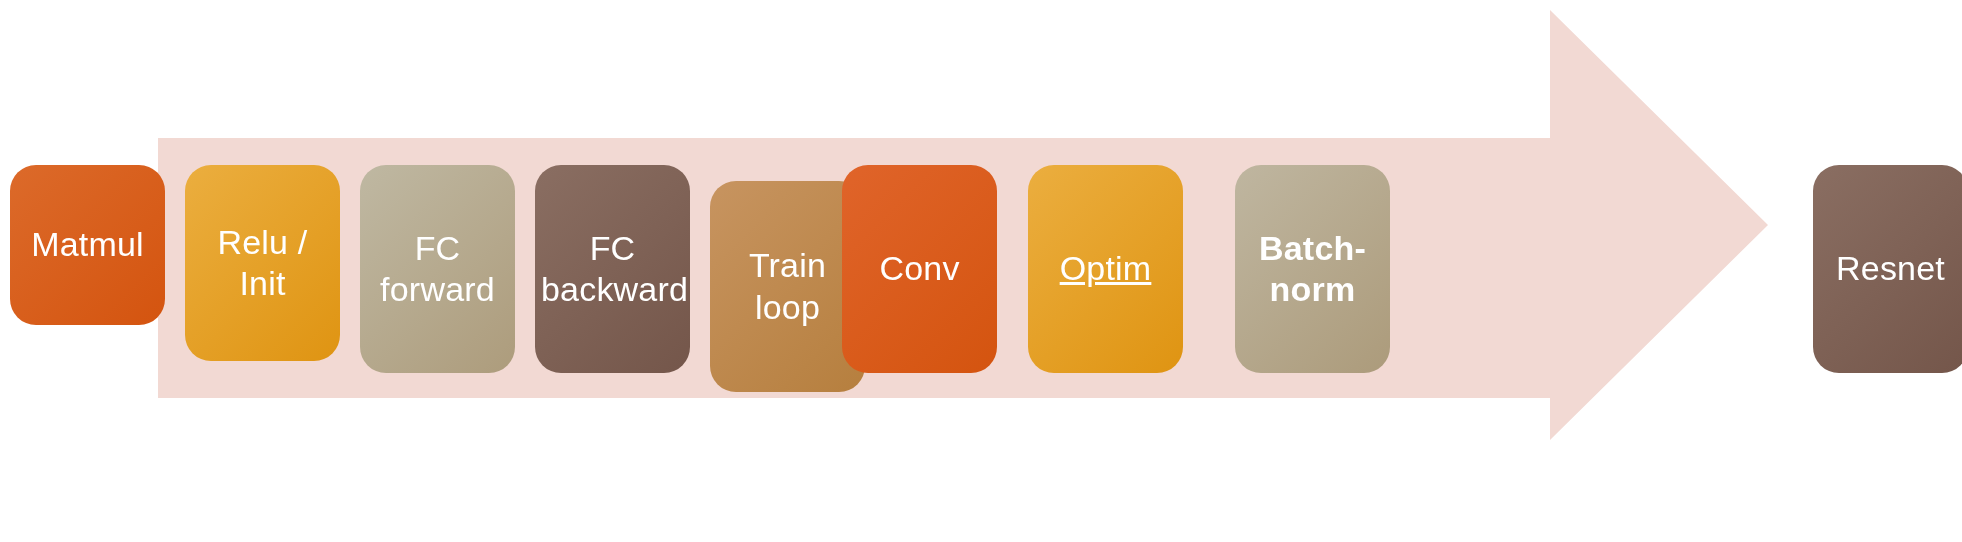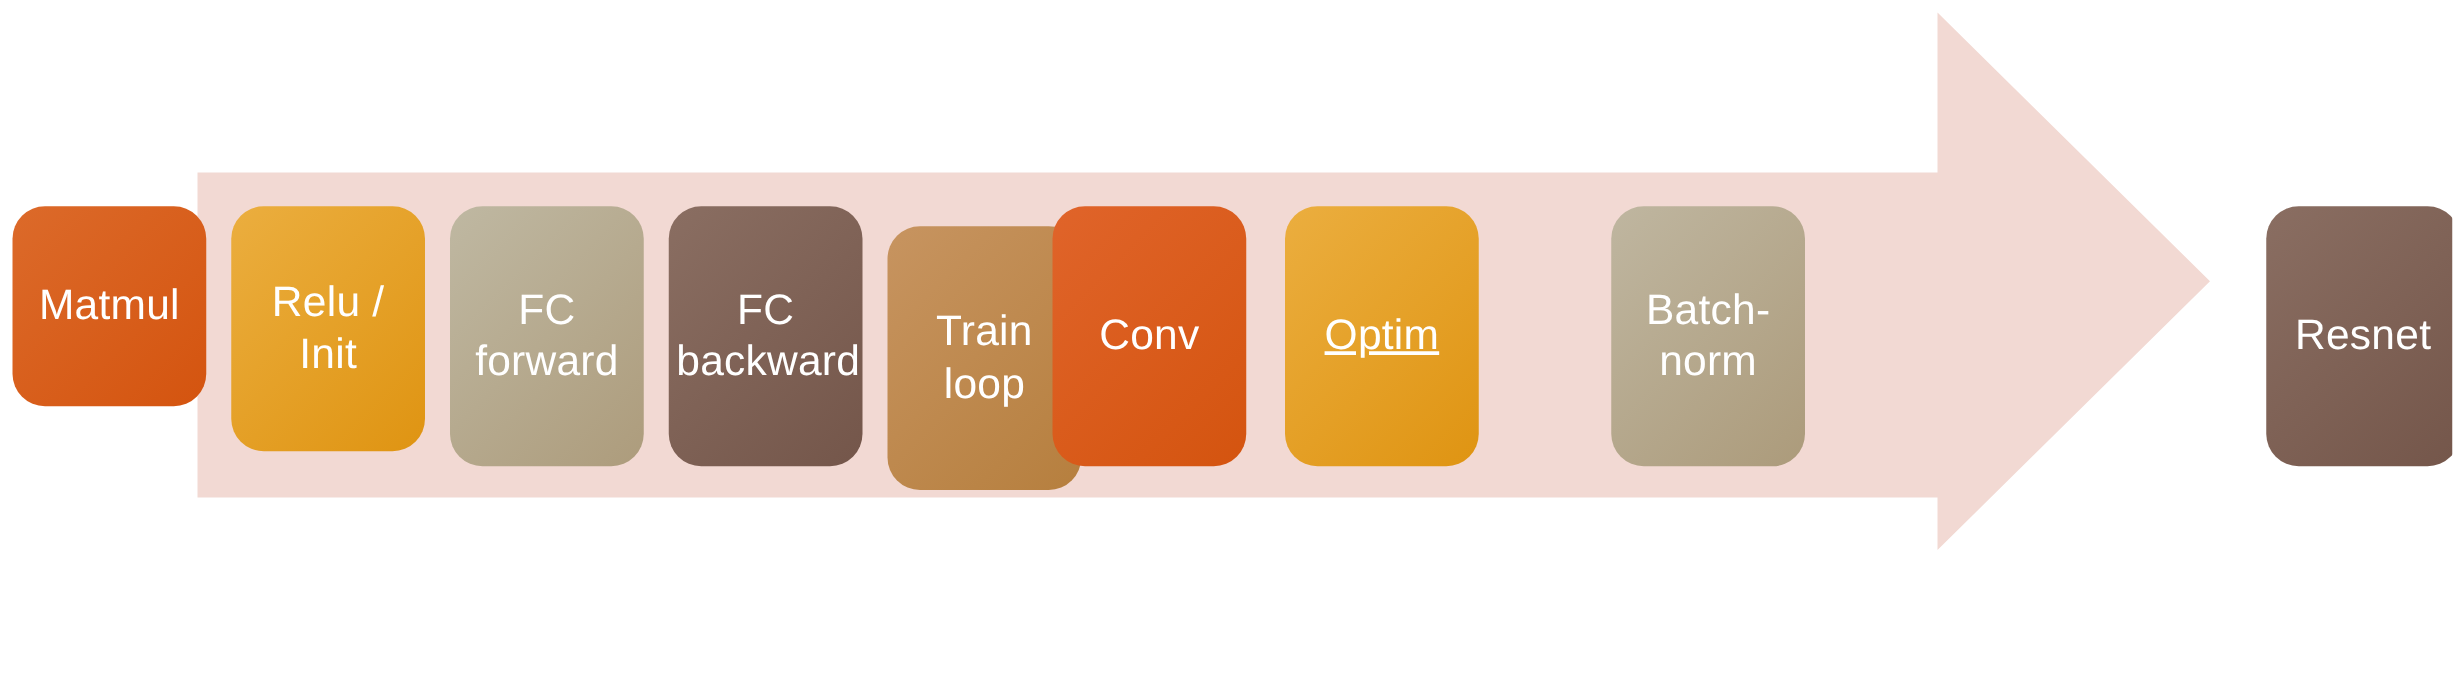--- a/index.html
+++ b/index.html
@@ -62,18 +62,18 @@
       <div class="stage-box" style="left: 10px; top: 165px; width: 155px; height: 160px; background: linear-gradient(135deg, rgb(220, 106, 42) 0%, rgb(212, 84, 15) 100%);"><span class="stage-label">Matmul</span></div>
       <div class="stage-box" style="left: 185px; top: 165px; width: 155px; height: 196px; background: linear-gradient(135deg, rgb(235, 174, 63) 0%, rgb(223, 148, 18) 100%); text-align: center;"><span class="stage-label">Relu /
 Init</span></div>
       <div class="stage-box" style="left: 360px; top: 165px; width: 155px; height: 208px; background: linear-gradient(135deg, rgb(191, 184, 162) 0%, rgb(173, 156, 124) 100%);"><span class="stage-label">FC
 forward</span></div>
       <div class="stage-box" style="left: 535px; top: 165px; width: 155px; height: 208px; background: linear-gradient(135deg, rgb(138, 110, 98) 0%, rgb(116, 86, 74) 100%);"><span class="stage-label">FC
 backward</span></div>
       <div class="stage-box" style="left: 710px; top: 165px; width: 155px; height: 211px; background: linear-gradient(135deg, rgb(199, 148, 96) 0%, rgb(182, 127, 62) 100%); margin-top: 16px;"><span class="stage-label">Train loop</span></div>
       <div class="stage-box" style="left: 842px; top: 165px; width: 155px; height: 208px; background: linear-gradient(135deg, rgb(224, 100, 42) 0%, rgb(212, 84, 15) 100%);"><span class="stage-label">Conv</span></div>
       <div class="stage-box" style="left: 1028px; top: 165px; width: 155px; height: 208px; background: linear-gradient(135deg, rgb(235, 174, 63) 0%, rgb(223, 148, 18) 100%); text-decoration: underline;"><span class="stage-label">Optim</span></div>
-      <div class="stage-box" style="left: 1289px; top: 165px; width: 155px; height: 208px; background: linear-gradient(135deg, rgb(191, 182, 160) 0%, rgb(172, 155, 123) 100%);"><span class="stage-label">Batch-
+      <div class="stage-box" style="left: 1235px; top: 165px; width: 155px; height: 208px; background: linear-gradient(135deg, rgb(191, 182, 160) 0%, rgb(172, 155, 123) 100%); font-weight: bold;"><span class="stage-label">Batch-
 norm</span></div>
       <div class="stage-box" style="left: 1785px; top: 165px; width: 155px; height: 208px; background: linear-gradient(135deg, rgb(138, 110, 98) 0%, rgb(116, 86, 74) 100%); margin-left: 28px;"><span class="stage-label">Resnet</span></div>
     </div>
 
 </div>
 
 </body></html>

